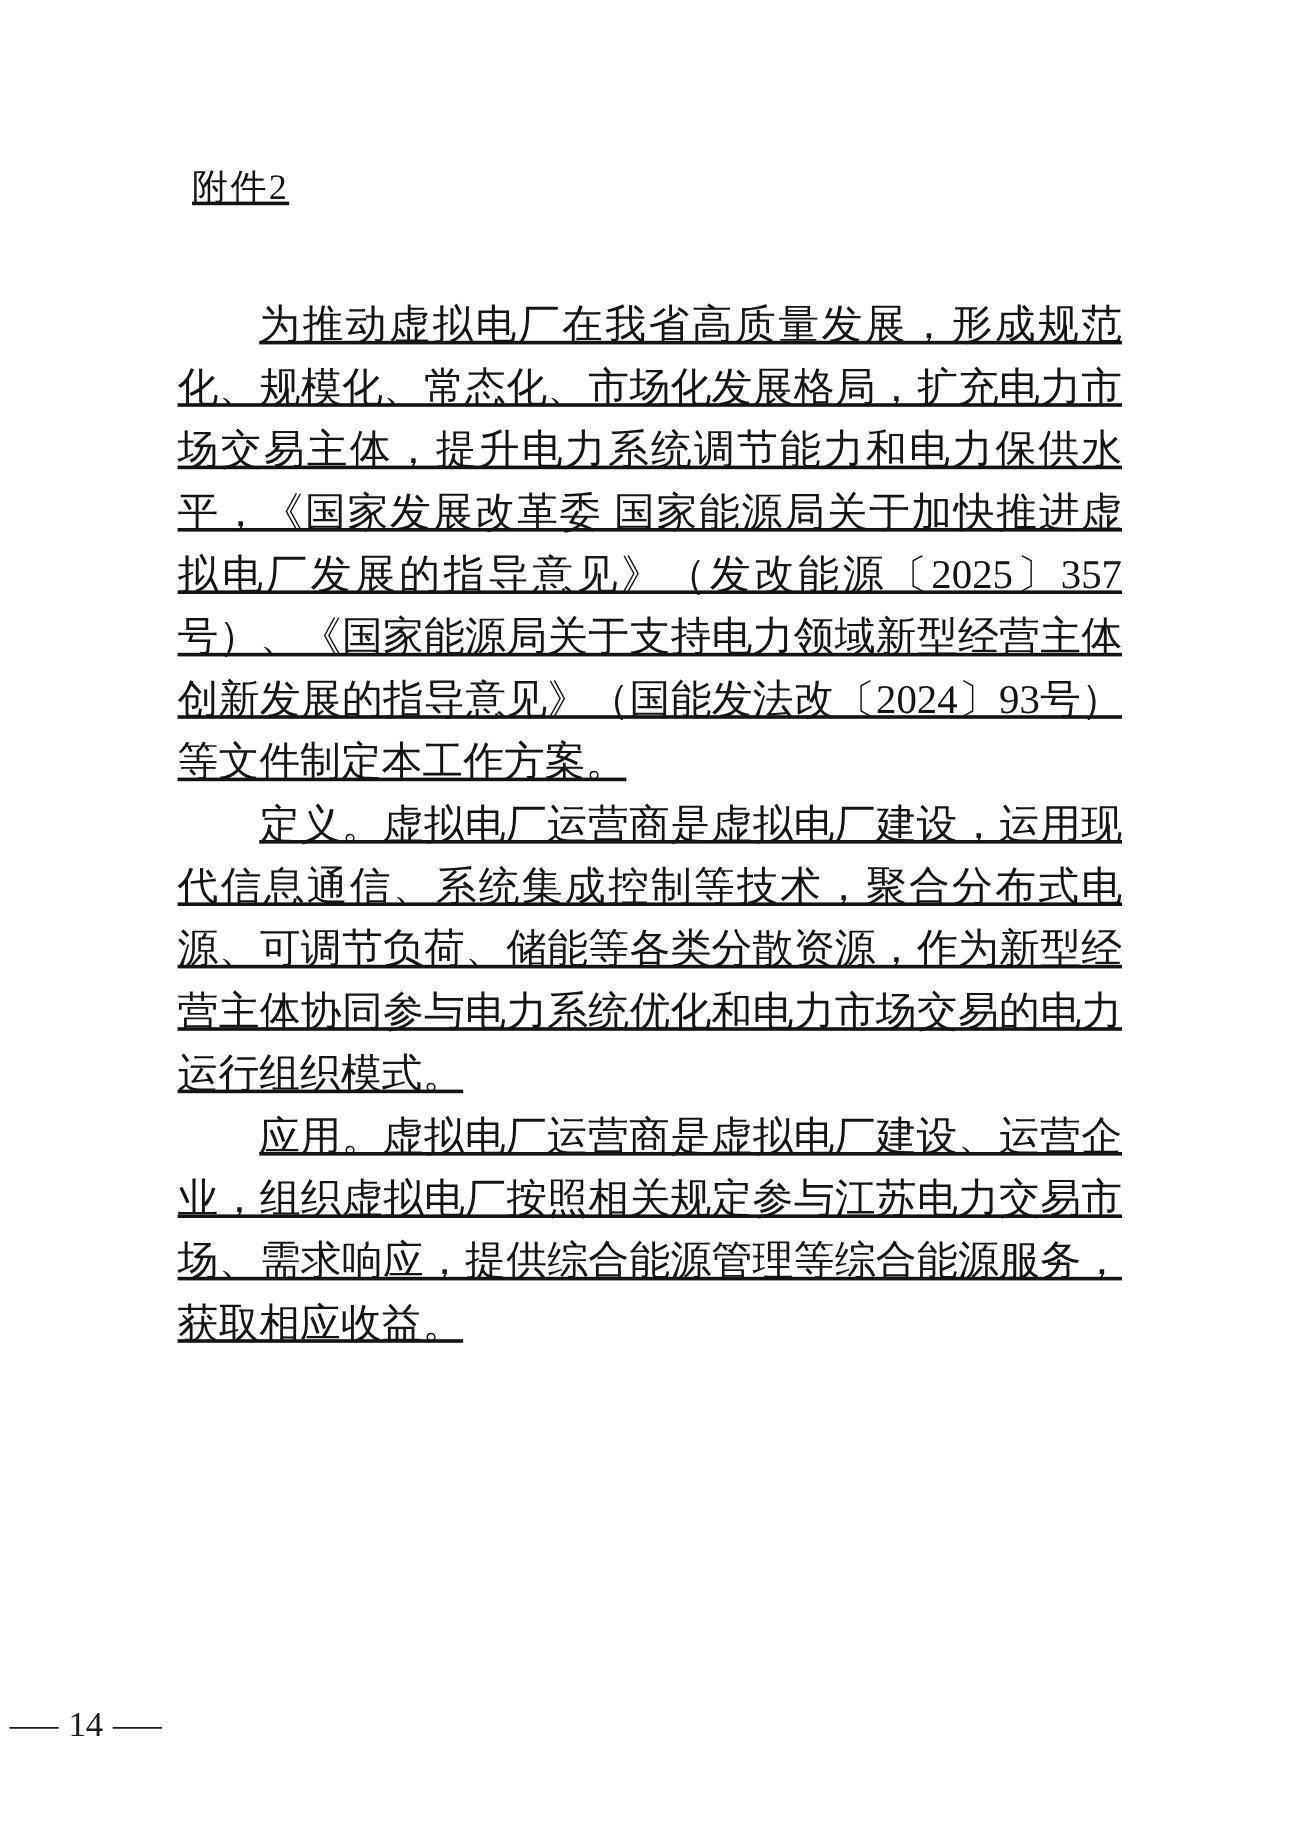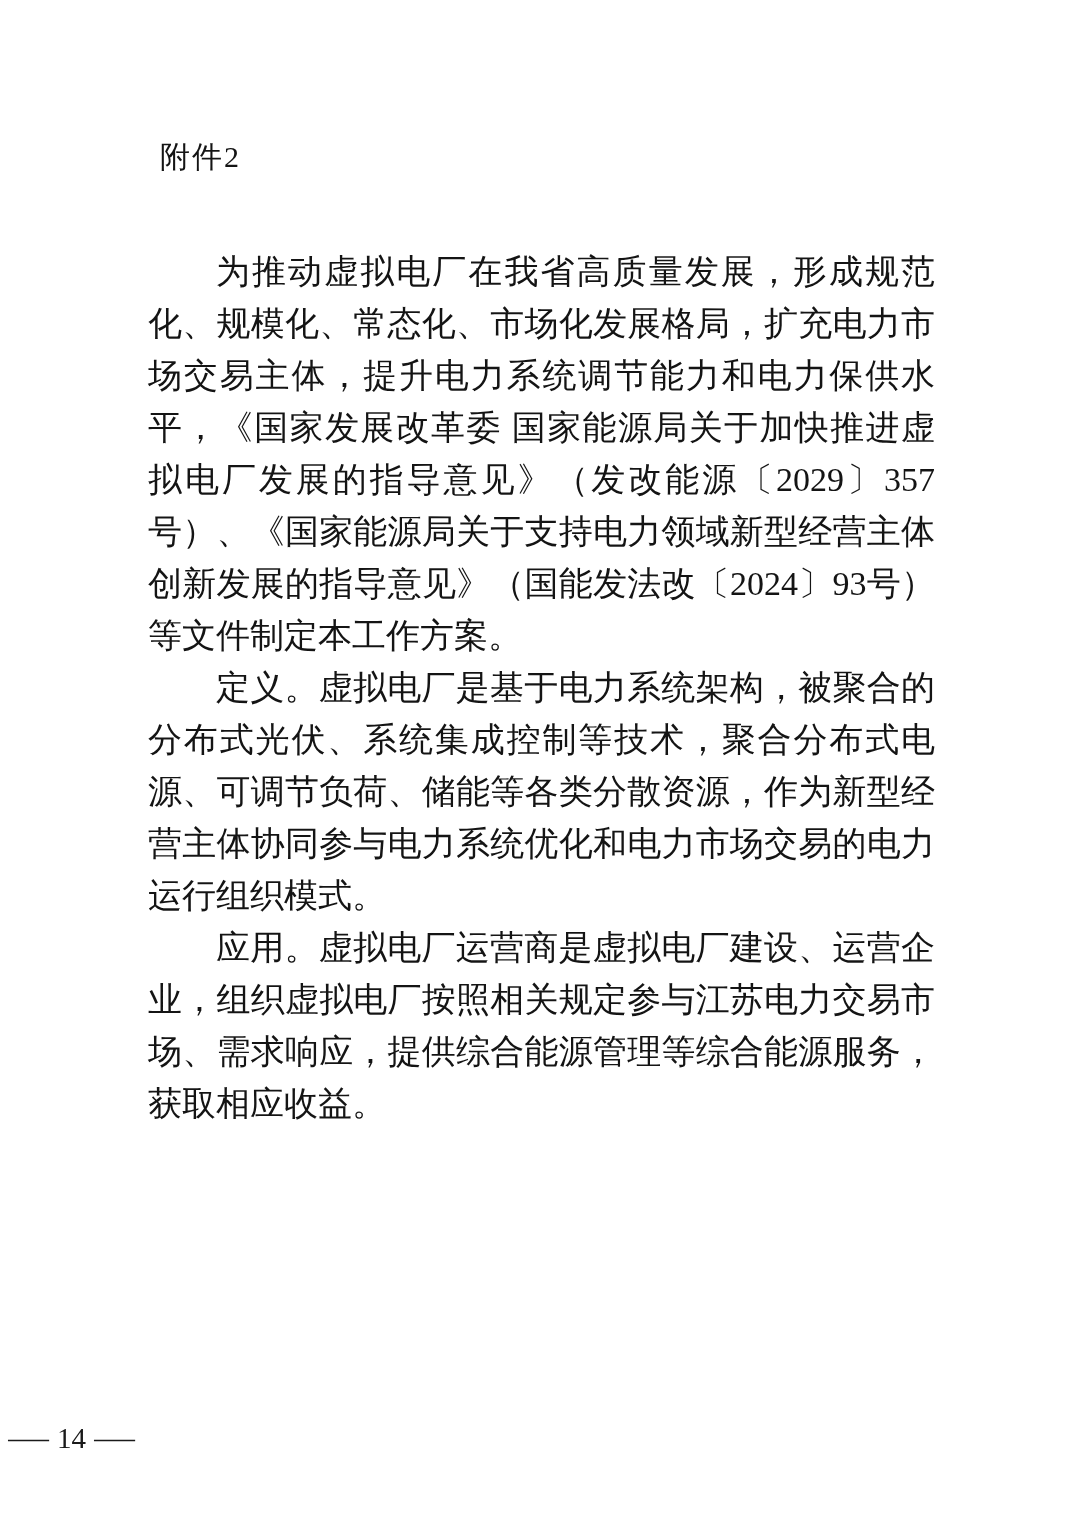--- a/index.html
+++ b/index.html
@@ -14,20 +14,21 @@
     font-family: "Liberation Serif", serif;
     color: #141414;
     overflow: hidden;
   }
   .page {
     position: absolute;
     inset: 0;
     background: #ffffff;
     box-sizing: border-box;
     padding: 138px 145px 0 148px;
+    text-decoration: underline;
   }
   .attachment-label {
     font-size: 30px;
     line-height: 38px;
     margin-left: 12px;
     letter-spacing: 2px;
   }
   .doc-title {
     font-family: "Liberation Sans", sans-serif;
     font-size: 41px;
@@ -66,22 +67,22 @@
 </style>
 </head>
 <body>
 
 <div class="page">
 
   <div class="attachment-label">附件2</div>
 
 
   <div class="doc-body">
-    <p>为推动虚拟电厂在我省高质量发展，形成规范化、规模化、常态化、市场化发展格局，扩充电力市场交易主体，提升电力系统调节能力和电力保供水平，《国家发展改革委 国家能源局关于加快推进虚拟电厂发展的指导意见》（发改能源〔2029〕357号）、《国家能源局关于支持电力领域新型经营主体创新发展的指导意见》（国能发法改〔2024〕93号）等文件制定本工作方案。</p>
-    <p>定义。虚拟电厂是基于电力系统架构，被聚合的分布式光伏、系统集成控制等技术，聚合分布式电源、可调节负荷、储能等各类分散资源，作为新型经营主体协同参与电力系统优化和电力市场交易的电力运行组织模式。</p>
+    <p>为推动虚拟电厂在我省高质量发展，形成规范化、规模化、常态化、市场化发展格局，扩充电力市场交易主体，提升电力系统调节能力和电力保供水平，《国家发展改革委 国家能源局关于加快推进虚拟电厂发展的指导意见》（发改能源〔2025〕357号）、《国家能源局关于支持电力领域新型经营主体创新发展的指导意见》（国能发法改〔2024〕93号）等文件制定本工作方案。</p>
+    <p>定义。虚拟电厂运营商是虚拟电厂建设，运用现代信息通信、系统集成控制等技术，聚合分布式电源、可调节负荷、储能等各类分散资源，作为新型经营主体协同参与电力系统优化和电力市场交易的电力运行组织模式。</p>
     <p>应用。虚拟电厂运营商是虚拟电厂建设、运营企业，组织虚拟电厂按照相关规定参与江苏电力交易市场、需求响应，提供综合能源管理等综合能源服务，获取相应收益。</p>
   </div>
 
   <div class="page-footer">
     <span class="dash">—</span><span>14</span><span class="dash">—</span>
   </div>
 
 </div>
 
 </body></html>

